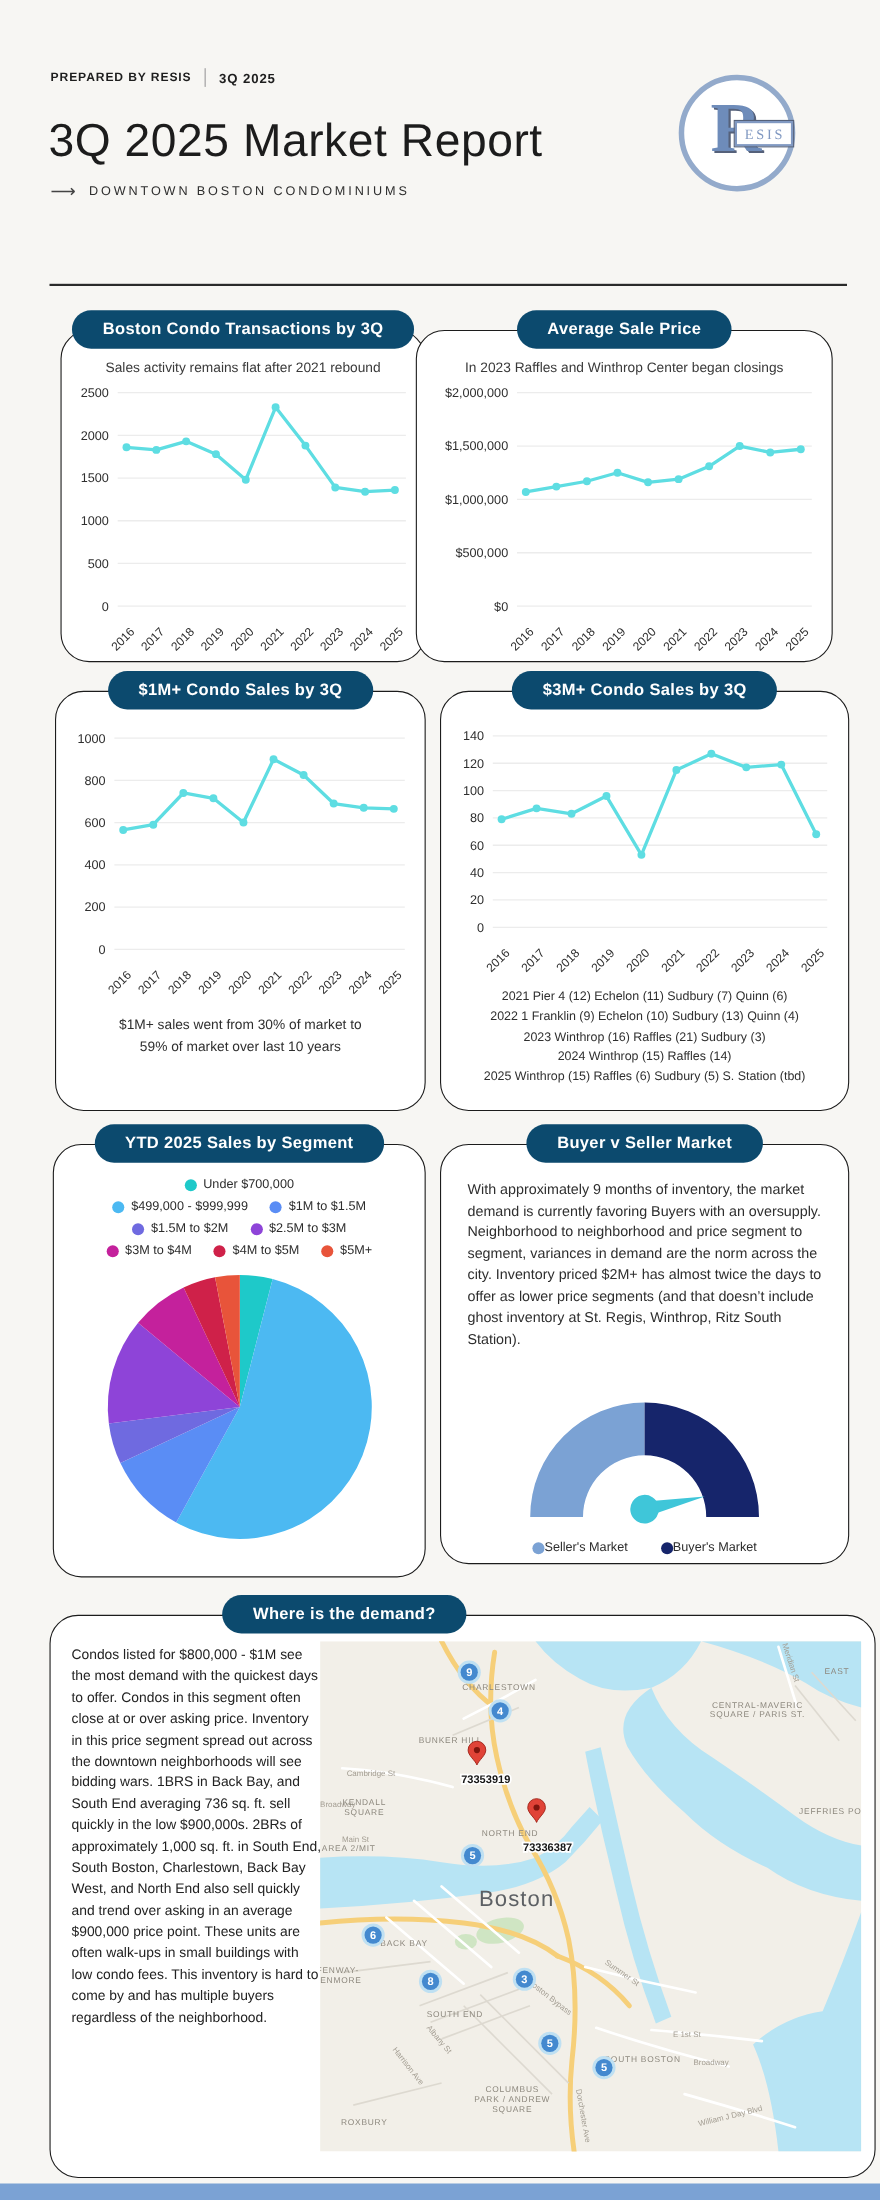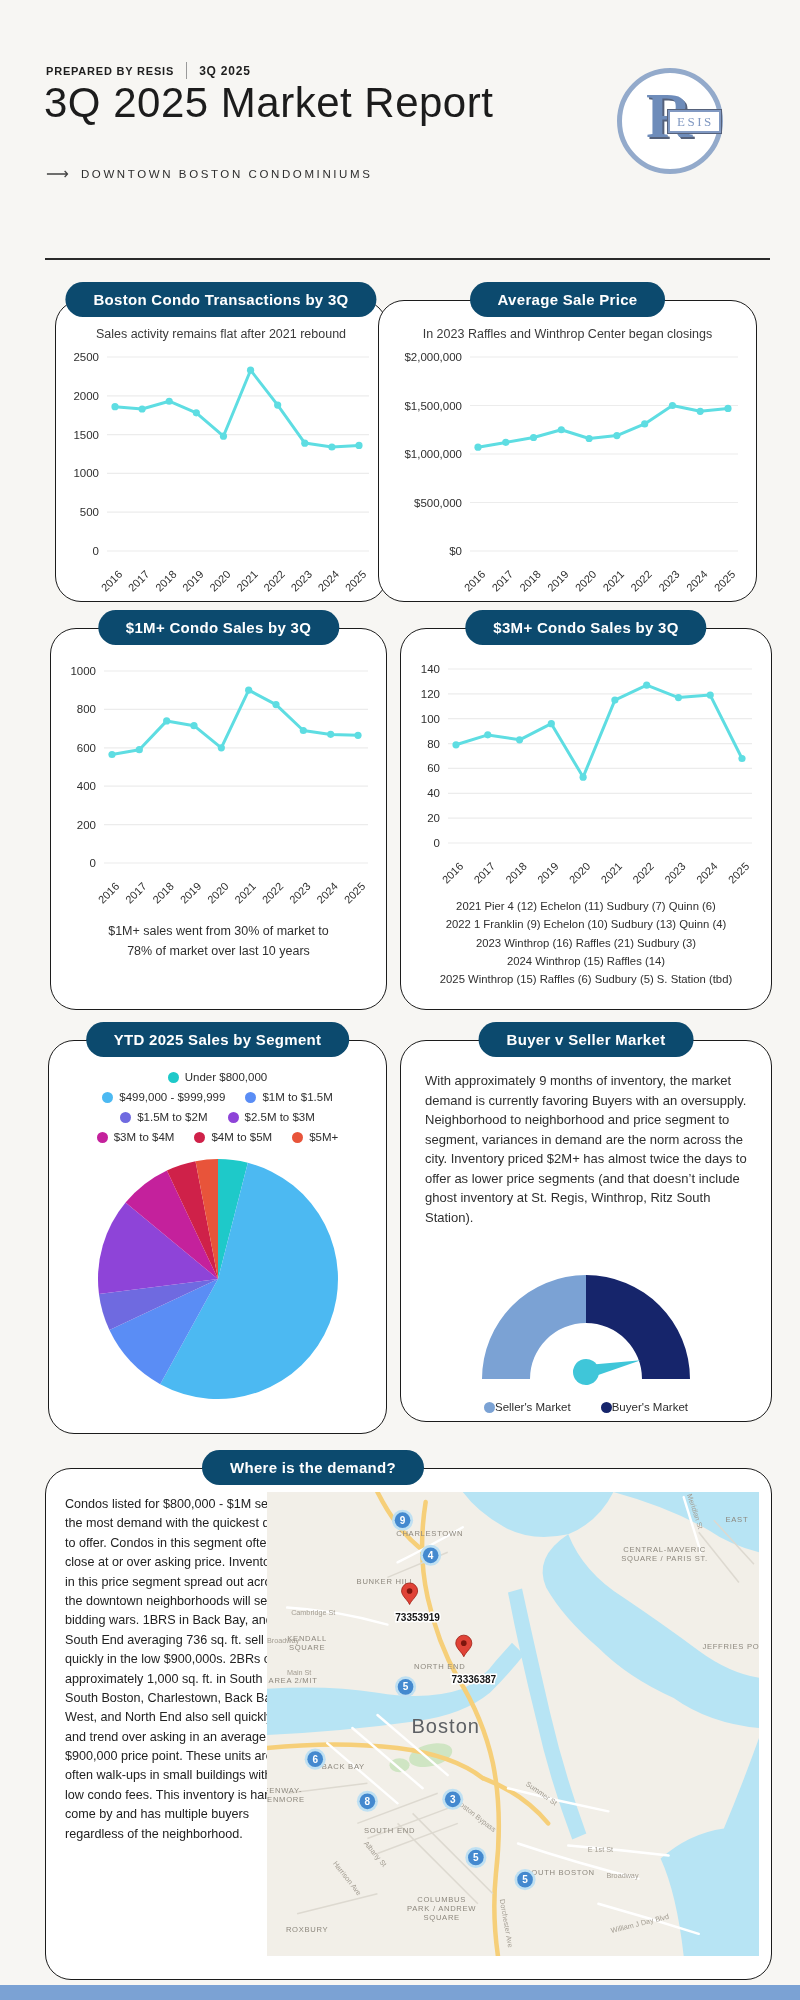--- a/index.html
+++ b/index.html
@@ -4,39 +4,39 @@
 <style>
   html,body{margin:0;padding:0;}
   body{font-family:"Liberation Sans",sans-serif;}
   .page{position:relative;width:800px;height:2000px;background:#f7f6f3;overflow:hidden;}
 
   
   .eyebrow{position:absolute;left:46px;top:62px;display:flex;align-items:center;gap:12px;}
   .eyebrow .lbl{font-size:11px;font-weight:bold;letter-spacing:.8px;color:#1e1e1e;}
   .eyebrow .vline{width:1px;height:17px;background:#9a9a9a;}
   .eyebrow .q{font-size:12px;font-weight:bold;letter-spacing:.8px;color:#1e1e1e;}
-  .page-title{position:absolute;left:44px;top:79px;font-size:42px;font-weight:300;color:#1c1c1c;letter-spacing:.5px;}
+  .page-title{position:absolute;left:44px;top:104px;font-size:42px;font-weight:300;color:#1c1c1c;letter-spacing:.5px;}
   .tagline{position:absolute;left:46px;top:164px;display:flex;align-items:center;gap:12px;color:#333;}
   .tagline .arrow{font-size:16px;color:#444;}
   .tagline .txt{font-size:11.5px;letter-spacing:2.6px;color:#2e2e2e;}
   .logo{position:absolute;left:617px;top:68px;width:96px;height:96px;border:5px solid #93aacb;border-radius:50%;background:#fff;}
   .logo-r{position:absolute;left:24px;top:6px;font-family:"Liberation Serif",serif;font-size:64px;font-weight:bold;color:#6e8cba;text-shadow:2px 2px 0 #55617a;}
   .logo-esis{position:absolute;left:46px;top:37px;border:2px solid #8199c2;outline:1px solid #55617a;background:#fff;color:#8199c2;font-family:"Liberation Serif",serif;font-size:13px;letter-spacing:2.5px;padding:2px 5px 1px 7px;}
   .divider{position:absolute;left:45px;top:258px;width:725px;height:1.5px;background:#2a2a2a;}
 
   
   .card{position:absolute;background:#fff;border:1.6px solid #1c1c1c;border-radius:26px;}
   .banner{position:absolute;top:-19px;left:50%;transform:translateX(-50%);background:#0c4a6e;color:#fff;font-size:15px;font-weight:bold;letter-spacing:.3px;border-radius:999px;padding:9px 28px;white-space:nowrap;}
   #card-trans{left:55px;top:300px;width:330px;height:300px;}
   #card-price{left:378px;top:300px;width:377px;height:300px;}
   #card-1m{left:50px;top:628px;width:335px;height:380px;}
   #card-3m{left:400px;top:628px;width:370px;height:380px;}
   #card-pie{left:48px;top:1040px;width:337px;height:392px;}
   #card-gauge{left:400px;top:1040px;width:370px;height:380px;}
-  #card-demand{left:45px;top:1468px;width:725px;height:510px;}
+  #card-demand{left:45px;top:1468px;width:725px;height:510px;padding-left:24px;}
   #card-demand .banner{left:267px;}
 
   .chart-sub{text-align:center;font-size:12.5px;color:#3a3a3a;margin-top:26px;}
   svg.linechart{display:block;margin:2px auto 0;}
   svg text{font-family:"Liberation Sans",sans-serif;}
   .yt{font-size:11.5px;fill:#2f2f2f;}
   .xt{font-size:11px;fill:#2f2f2f;}
   .cap{text-align:center;font-size:12.5px;color:#2f2f2f;line-height:1.6;margin-top:8px;}
   .cap-sm{text-align:center;font-size:11.3px;color:#2f2f2f;line-height:1.62;margin-top:4px;}
 
@@ -200,21 +200,21 @@
         <circle cx="136" cy="68.72" r="3.6" fill="#5edde2"></circle>
         <circle cx="163.33333333333331" cy="90.80000000000001" r="3.6" fill="#5edde2"></circle>
         <circle cx="190.66666666666666" cy="33.199999999999996" r="3.6" fill="#5edde2"></circle>
         <circle cx="218" cy="47.60000000000001" r="3.6" fill="#5edde2"></circle>
         <circle cx="245.33333333333334" cy="73.52000000000001" r="3.6" fill="#5edde2"></circle>
         <circle cx="272.66666666666663" cy="77.35999999999999" r="3.6" fill="#5edde2"></circle>
         <circle cx="300" cy="78.32" r="3.6" fill="#5edde2"></circle>
       </svg>
     <div class="cap">
       <div>$1M+ sales went from 30% of market to</div>
-      <div>78% of market over last 10 years</div>
+      <div>59% of market over last 10 years</div>
     </div>
   </div>
 
   <div class="card" id="card-3m">
     <div class="banner">$3M+ Condo Sales by 3Q</div>
     <svg class="linechart" style="margin-top:26px;" width="356" height="238" viewBox="0 0 356 238">
         <line x1="40" y1="188" x2="344" y2="188" stroke="#ececec" stroke-width="1.2"></line>
         <text x="32" y="192" text-anchor="end" class="yt">0</text>
         <line x1="40" y1="163.14285714285717" x2="344" y2="163.14285714285717" stroke="#ececec" stroke-width="1.2"></line>
         <text x="32" y="167.14285714285717" text-anchor="end" class="yt">20</text>
@@ -260,21 +260,21 @@
       <div>2025 Winthrop (15) Raffles (6) Sudbury (5) S. Station (tbd)</div>
     </div>
   </div>
 
   <div class="card" id="card-pie">
     <div class="banner">YTD 2025 Sales by Segment</div>
     <div class="pielegend" id="pie-legend">
         <div class="plrow">
           <div class="plitem">
             <span class="dot" style="background: rgb(30, 201, 201);"></span>
-            <span>Under $800,000</span>
+            <span>Under $700,000</span>
           </div>
         </div>
         <div class="plrow">
           <div class="plitem">
             <span class="dot" style="background: rgb(76, 185, 242);"></span>
             <span>$499,000 - $999,999</span>
           </div>
           <div class="plitem">
             <span class="dot" style="background: rgb(90, 141, 245);"></span>
             <span>$1M to $1.5M</span>

